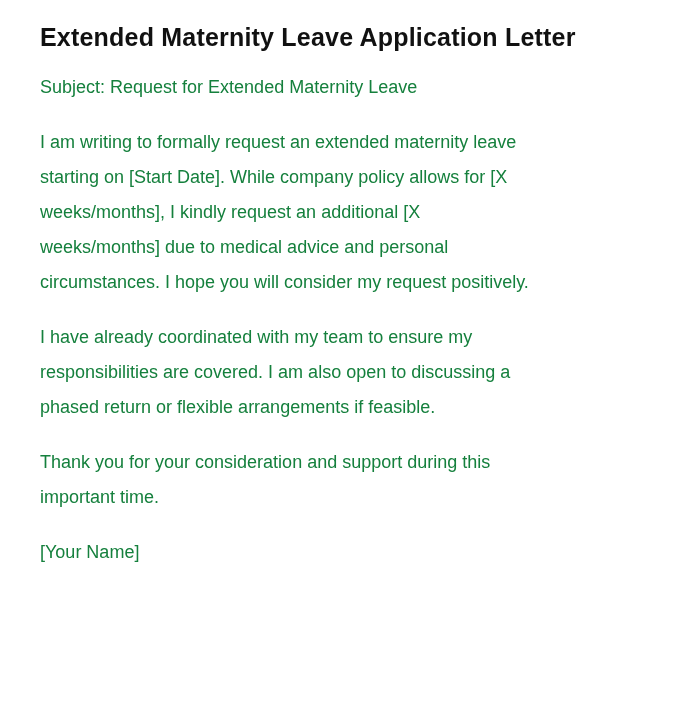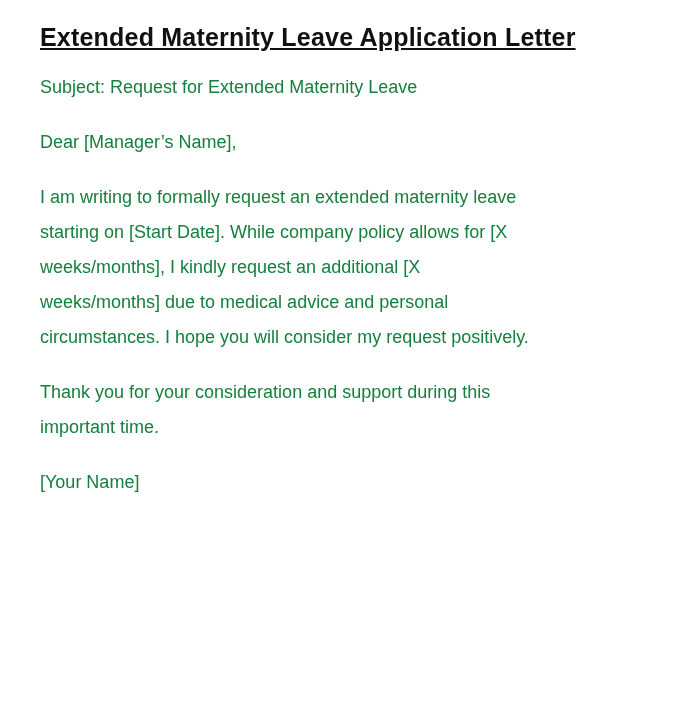--- a/index.html
+++ b/index.html
@@ -17,21 +17,20 @@
     overflow: hidden;
   }
   .doc-title {
     margin: 0 0 18px 0;
     font-size: 25px;
     line-height: 30px;
     font-weight: 700;
     color: #111111;
     letter-spacing: 0.2px;
     font-family: "Liberation Sans", sans-serif;
-    text-decoration: underline;
   }
   .para {
     margin: 0 0 20px 0;
     font-size: 18px;
     line-height: 35px;
     font-weight: 400;
     color: #15803d;
     white-space: pre-line;
     max-width: 625px;
   }
@@ -40,27 +39,29 @@
   }
 </style>
 </head>
 <body>
 
 <main class="page">
   <h1 class="doc-title">Extended Maternity Leave Application Letter</h1>
 
   <p class="para">Subject: Request for Extended Maternity Leave</p>
 
-  <p class="para">Dear [Manager’s Name],</p>
 
   <p class="para">I am writing to formally request an extended maternity leave
 starting on [Start Date]. While company policy allows for [X
 weeks/months], I kindly request an additional [X
 weeks/months] due to medical advice and personal
 circumstances. I hope you will consider my request positively.</p>
 
+  <p class="para">I have already coordinated with my team to ensure my
+responsibilities are covered. I am also open to discussing a
+phased return or flexible arrangements if feasible.</p>
 
   <p class="para">Thank you for your consideration and support during this
 important time.</p>
 
 
   <p class="para">[Your Name]</p>
 </main>
 
 </body></html>

